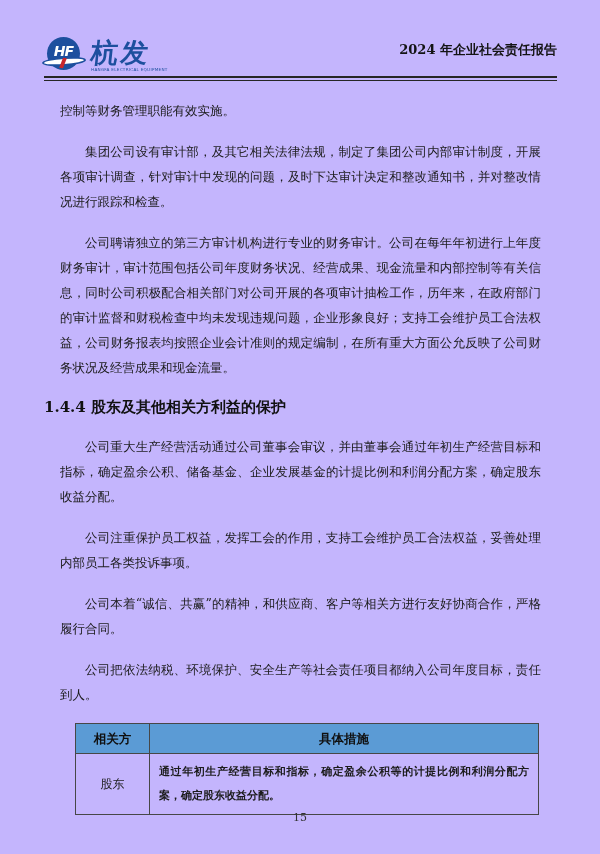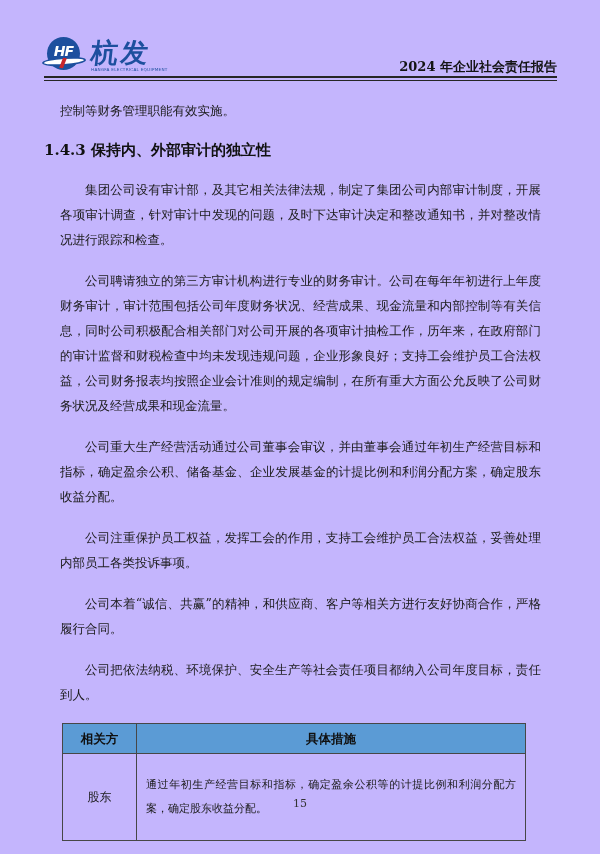--- a/index.html
+++ b/index.html
@@ -43,21 +43,21 @@
     font-family:"DejaVu Serif","Liberation Serif",serif;
   }
   .brand-sub{
     color:#1d4f9e;font-family:"DejaVu Sans","Liberation Sans",sans-serif;
     font-size:8px;letter-spacing:.5px;white-space:nowrap;
     transform:scale(.52);transform-origin:left top;height:6px;
   }
   .report-title{
     font-weight:bold;font-size:13px;line-height:16px;color:#141414;
     font-family:"DejaVu Serif","Liberation Serif",serif;
-    white-space:nowrap;padding-bottom:1px;
+    white-space:nowrap;padding-bottom:18px;
   }
   .rule{
     position:absolute;left:44px;right:43px;top:76px;height:2px;
     border-top:2px solid #262626;border-bottom:1px solid #262626;
   }
   
   .content{
     position:absolute;left:44px;right:43px;top:82px;
     font-size:12.5px;line-height:25px;text-align:justify;
   }
@@ -67,41 +67,42 @@
     font-size:15px;line-height:22px;font-weight:bold;color:#111;
     margin:10px 0 10px 0;
     font-family:"DejaVu Serif","Liberation Serif",serif;
   }
   .caption{
     text-align:center;font-weight:bold;font-size:13px;line-height:20px;
     margin:7px 0 6px 0;color:#111;
   }
   
   table.measures{
-    border-collapse:collapse;margin-left:18px;width:464px;table-layout:fixed;
+    border-collapse:collapse;margin-left:31px;width:464px;table-layout:fixed;
   }
   table.measures th,table.measures td{
     border:1px solid #474747;box-sizing:border-box;
   }
   table.measures th{
     background:#5b9bd5;color:#101010;
     font-family:"DejaVu Sans","Liberation Sans",sans-serif;
     font-weight:bold;font-size:12.5px;height:30px;text-align:center;
   }
   th.col-stakeholder,td.cell-stakeholder{width:74px;}
   td.cell-stakeholder{
     text-align:center;vertical-align:middle;font-size:12px;
   }
   td.cell-measures{
-    font-size:11px;line-height:24px;padding:19px 9px;text-align:justify;
+    font-size:11px;line-height:24px;padding:6px 9px;text-align:justify;
     vertical-align:middle;
+    font-weight:bold;
   }
   
   .footer{
-    position:absolute;left:0;right:0;bottom:44px;
+    position:absolute;left:0;right:0;bottom:30px;
     text-align:center;font-size:11px;color:#333;
   }
 </style>
 </head>
 <body>
 
 <div class="page">
 
   <div class="hdr">
     <div class="logo">
@@ -116,24 +117,24 @@
       </div>
     </div>
     <div class="report-title">2024 年企业社会责任报告</div>
   </div>
 
   <div class="rule"></div>
 
   <div class="content">
     <p>控制等财务管理职能有效实施。</p>
 
-    <h2>1.4.3 保持内、外部审计的独立性</h2>
     <p class="para">集团公司设有审计部，及其它相关法律法规，制定了集团公司内部审计制度，开展各项审计调查，针对审计中发现的问题，及时下达审计决定和整改通知书，并对整改情况进行跟踪和检查。</p>
     <p class="para">公司聘请独立的第三方审计机构进行专业的财务审计。公司在每年年初进行上年度财务审计，审计范围包括公司年度财务状况、经营成果、现金流量和内部控制等有关信息，同时公司积极配合相关部门对公司开展的各项审计抽检工作，历年来，在政府部门的审计监督和财税检查中均未发现违规问题，企业形象良好；支持工会维护员工合法权益，公司财务报表均按照企业会计准则的规定编制，在所有重大方面公允反映了公司财务状况及经营成果和现金流量。</p>
 
+    <h2>1.4.4 股东及其他相关方利益的保护</h2>
     <p class="para">公司重大生产经营活动通过公司董事会审议，并由董事会通过年初生产经营目标和指标，确定盈余公积、储备基金、企业发展基金的计提比例和利润分配方案，确定股东收益分配。</p>
     <p class="para">公司注重保护员工权益，发挥工会的作用，支持工会维护员工合法权益，妥善处理内部员工各类投诉事项。</p>
     <p class="para">公司本着“诚信、共赢”的精神，和供应商、客户等相关方进行友好协商合作，严格履行合同。</p>
     <p class="para">公司把依法纳税、环境保护、安全生产等社会责任项目都纳入公司年度目标，责任到人。</p>
 
 
     <table class="measures">
       <thead>
         <tr>
           <th class="col-stakeholder">相关方</th>

